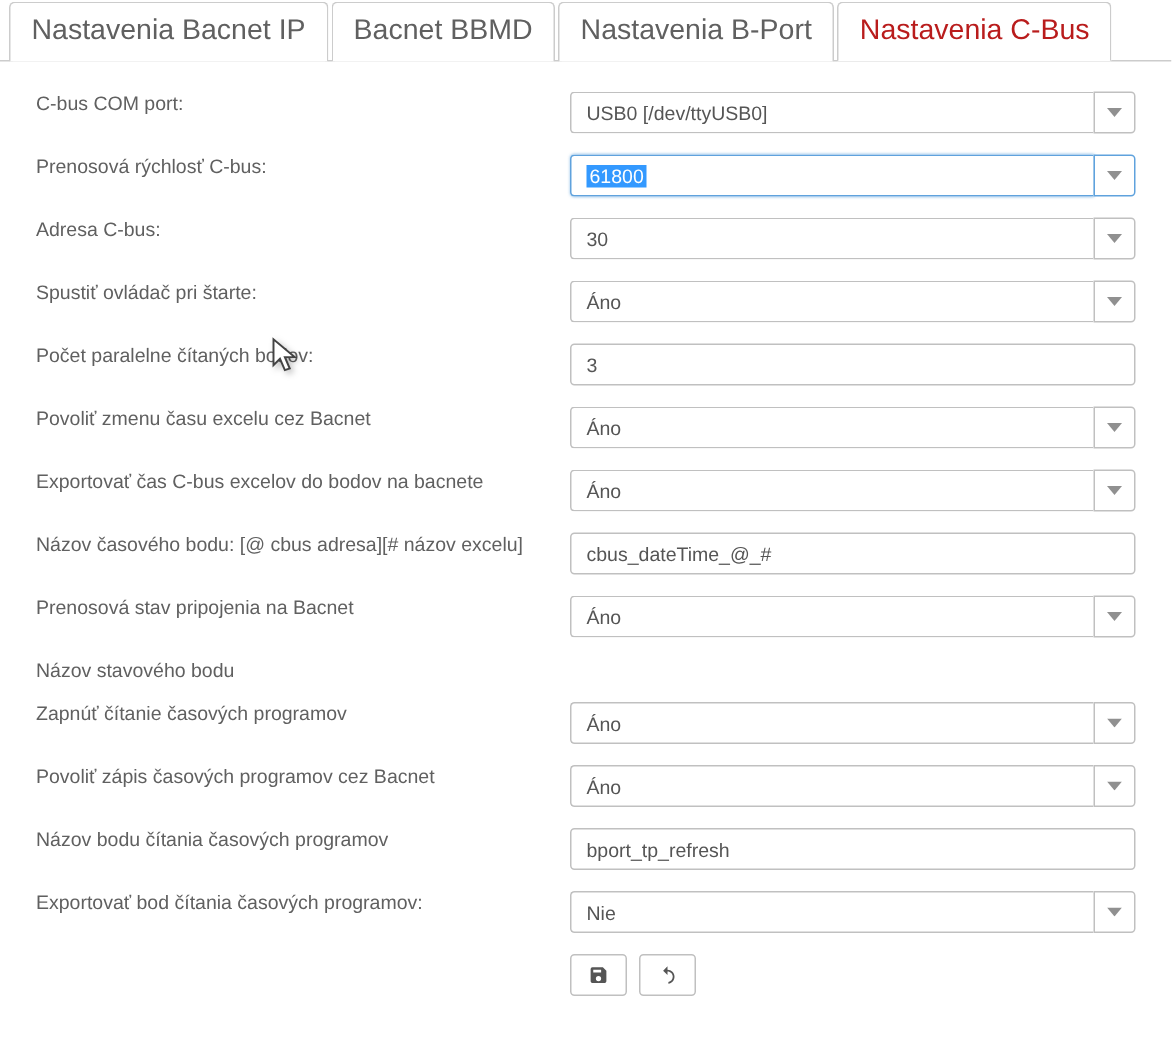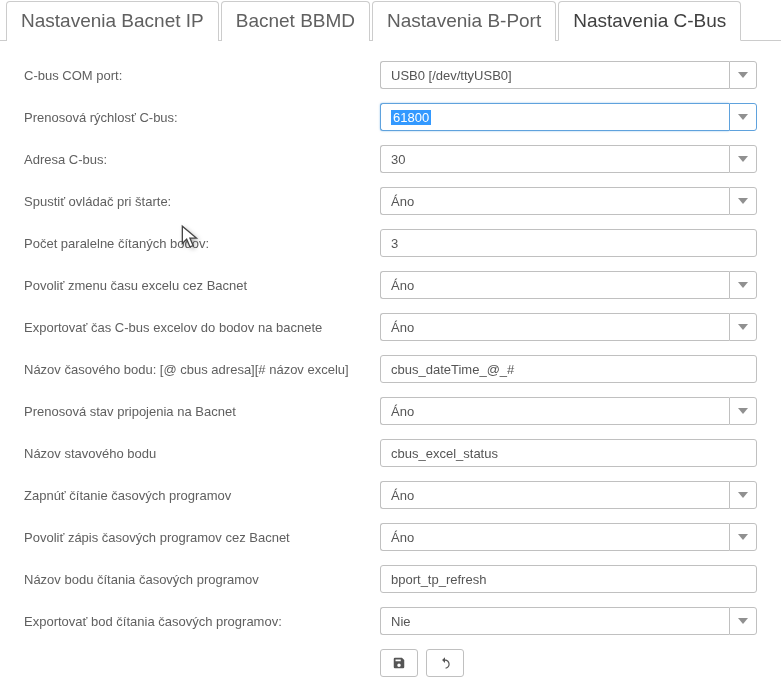--- a/index.html
+++ b/index.html
@@ -27,30 +27,29 @@
       border-top-left-radius: 4px;
       border-top-right-radius: 4px;
       background: #fff;
       color: #606060;
       cursor: pointer;
       position: relative;
       top: 1px;
       font-size: 19px;
     }
     .tab.active {
-      color: #404040;
+      color: #b91c1c;
       border-bottom: 1px solid #fff;
       background: #fff;
     }
     .form-area {
       padding: 20px 24px;
     }
     .row {
       display: flex;
-      align-items: center;
       margin-bottom: 14px;
     }
     .label {
       width: 356px;
       flex-shrink: 0;
       color: #606060;
       font-size: 13px;
     }
     .field {
       flex: 1;
@@ -274,23 +273,20 @@
             <svg viewBox="0 0 10 6">
               <path d="M0 0l5 6 5-6z"></path>
             </svg>
           </div>
       </div>
     </div>
   </div>
 
   <div class="row">
     <div class="label">Názov stavového bodu</div>
-    <div class="field">
-      <input class="text-input" value="cbus_excel_status" style="">
-    </div>
   </div>
 
   <div class="row">
     <div class="label">Zapnúť čítanie časových programov</div>
     <div class="field">
       <div class="select-wrap">
         <div class="select-display">
             <span class="sel-text">Áno</span>
           </div>
         <div class="trigger">

